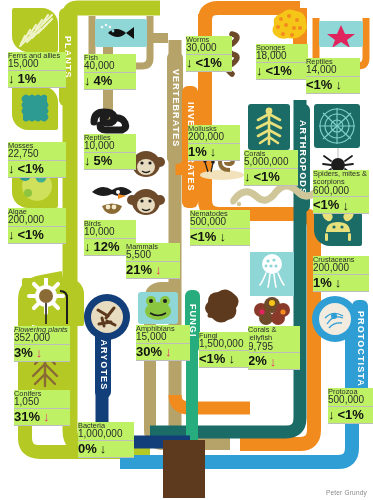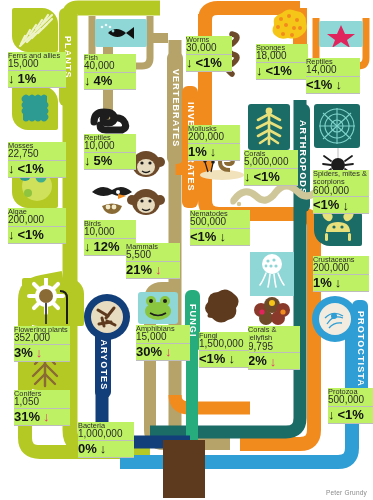--- a/index.html
+++ b/index.html
@@ -463,21 +463,21 @@
     <div class="ct">200,000</div>
     <div class="rule"></div>
     <div class="pct">
         <span class="arw k">↓</span>
         <span>&lt;1%</span>
       </div>
     <div class="underrule"></div>
   </div>
 
   <div class="lab" style="left:14px;top:326px;width:56px;">
-    <div class="nm" style="white-space:normal;">Flowering plants</div>
+    <div class="nm" style="white-space:normal;font-style:italic;">Flowering plants</div>
     <div class="ct">352,000</div>
     <div class="rule"></div>
     <div class="pct">
         <span>3%</span>
         <span class="arw p">↓</span>
       </div>
     <div class="underrule"></div>
   </div>
 
   <div class="lab" style="left:14px;top:390px;width:56px;">

